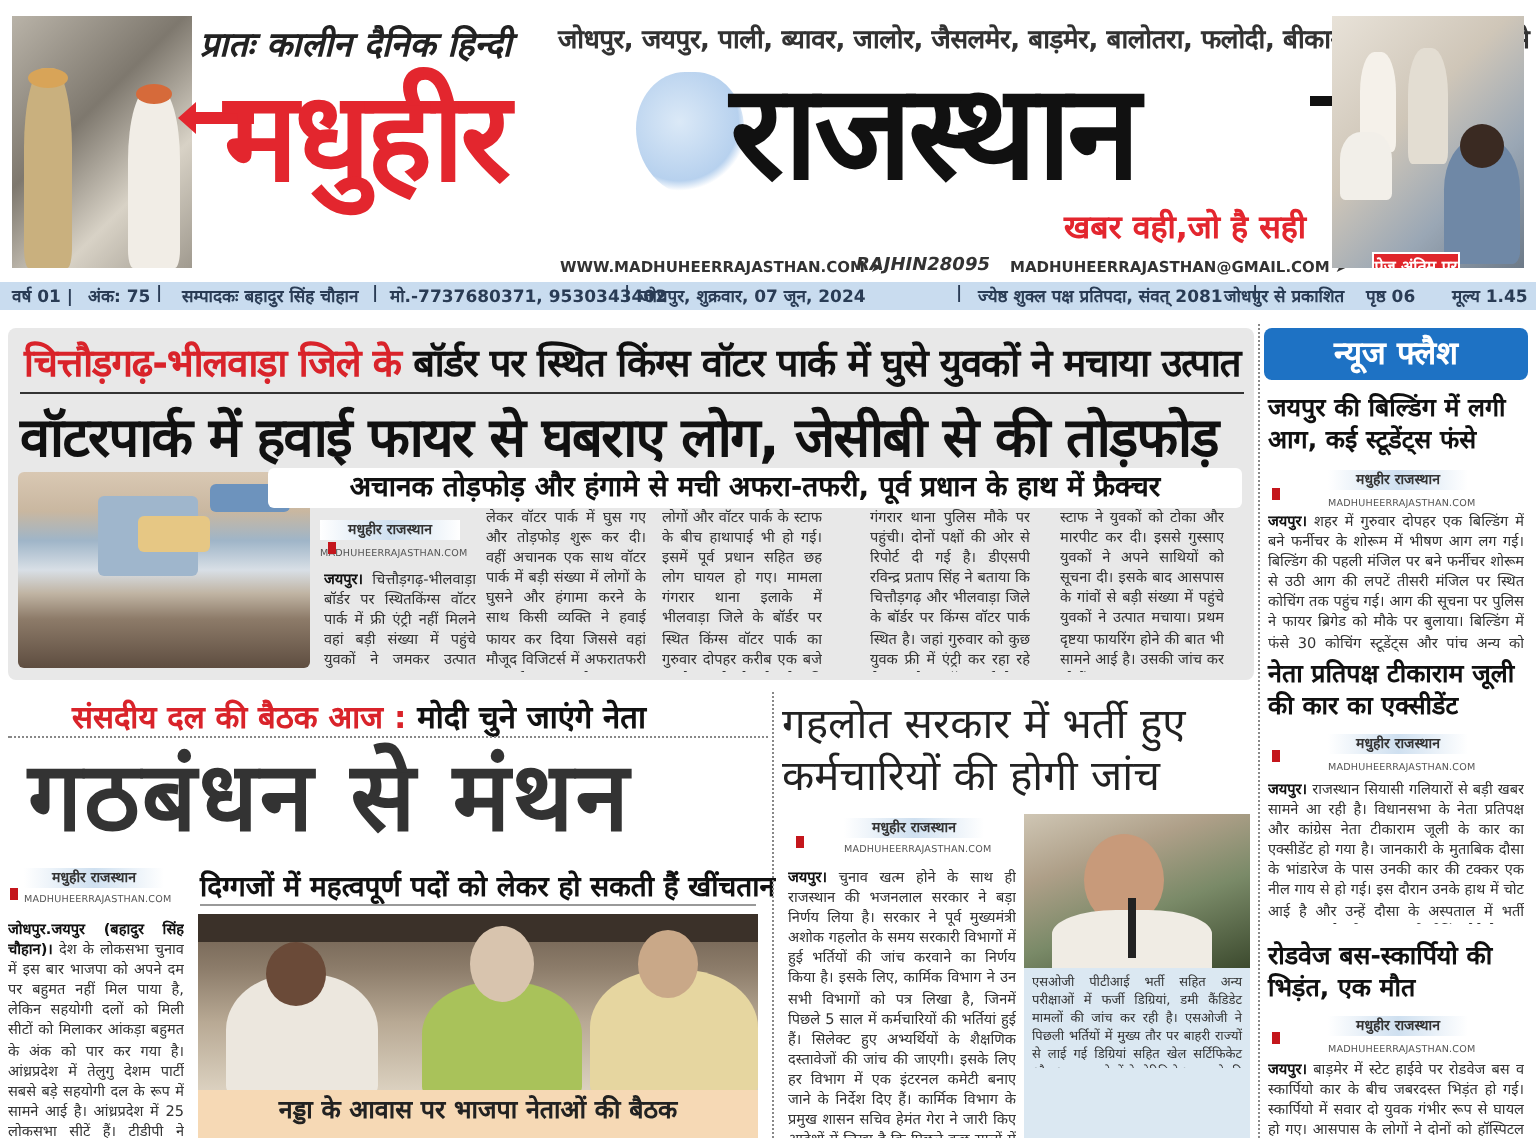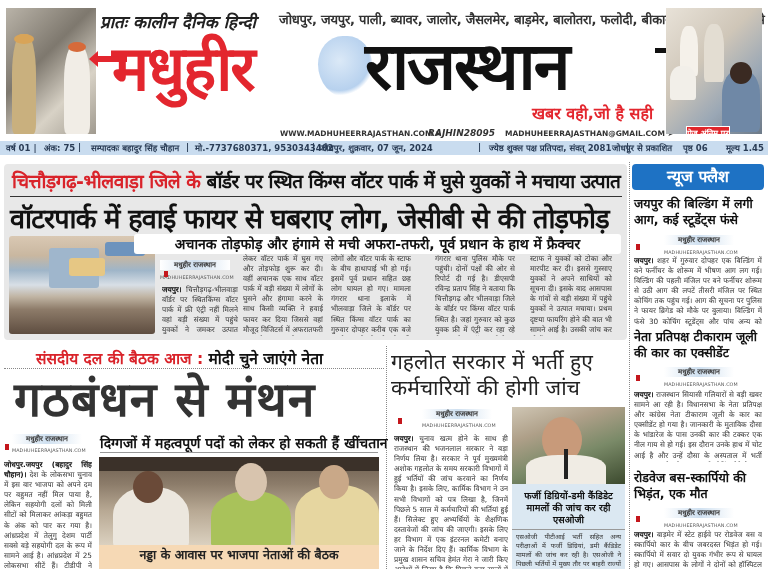--- a/index.html
+++ b/index.html
@@ -220,15 +220,14 @@
 <div class="col-text" style="left:394px;top:434px;width:114px;height:135px;">
   <b>जयपुर।</b>
   <span>चुनाव खत्म होने के साथ ही राजस्थान की भजनलाल सरकार ने बड़ा निर्णय लिया है। सरकार ने पूर्व मुख्यमंत्री अशोक गहलोत के समय सरकारी विभागों में हुई भर्तियों की जांच करवाने का निर्णय किया है। इसके लिए, कार्मिक विभाग ने उन सभी विभागों को पत्र लिखा है, जिनमें पिछले 5 साल में कर्मचारियों की भर्तियां हुई हैं। सिलेक्ट हुए अभ्यर्थियों के शैक्षणिक दस्तावेजों की जांच की जाएगी। इसके लिए हर विभाग में एक इंटरनल कमेटी बनाए जाने के निर्देश दिए हैं। कार्मिक विभाग के प्रमुख शासन सचिव हेमंत गेरा ने जारी किए आदेशों में लिखा है कि पिछले कुछ सालों में जो</span>
 </div>
 <div class="mid-photo">
   <div style="position:absolute;left:30px;top:10px;width:40px;height:46px;border-radius:50%;background:#c89a7a"></div>
   <div style="position:absolute;left:14px;top:48px;width:80px;height:30px;border-radius:40% 40% 0 0;background:#f0ece4"></div>
   <div style="position:absolute;left:52px;top:42px;width:4px;height:30px;background:#222"></div>
 </div>
 <div class="mid-box">
-  <div class="mid-box-h">फर्जी डिग्रियों-डमी कैंडिडेट मामलों की जांच कर रही एसओजी</div>
   <div class="col-text" style="position:relative;left:0;top:0;padding:3px 4px;width:113px;height:50px;font-size:6.5px;line-height:9px;">एसओजी पीटीआई भर्ती सहित अन्य परीक्षाओं में फर्जी डिग्रियां, डमी कैंडिडेट मामलों की जांच कर रही है। एसओजी ने पिछली भर्तियों में मुख्य तौर पर बाहरी राज्यों से लाई गई डिग्रियां सहित खेल सर्टिफिकेट और अन्य दस्तावेजों के वेरिफिकेशन करने की बात कही है। एसओजी ने अब तक 30</div>
 </div>
 
 </body></html>

